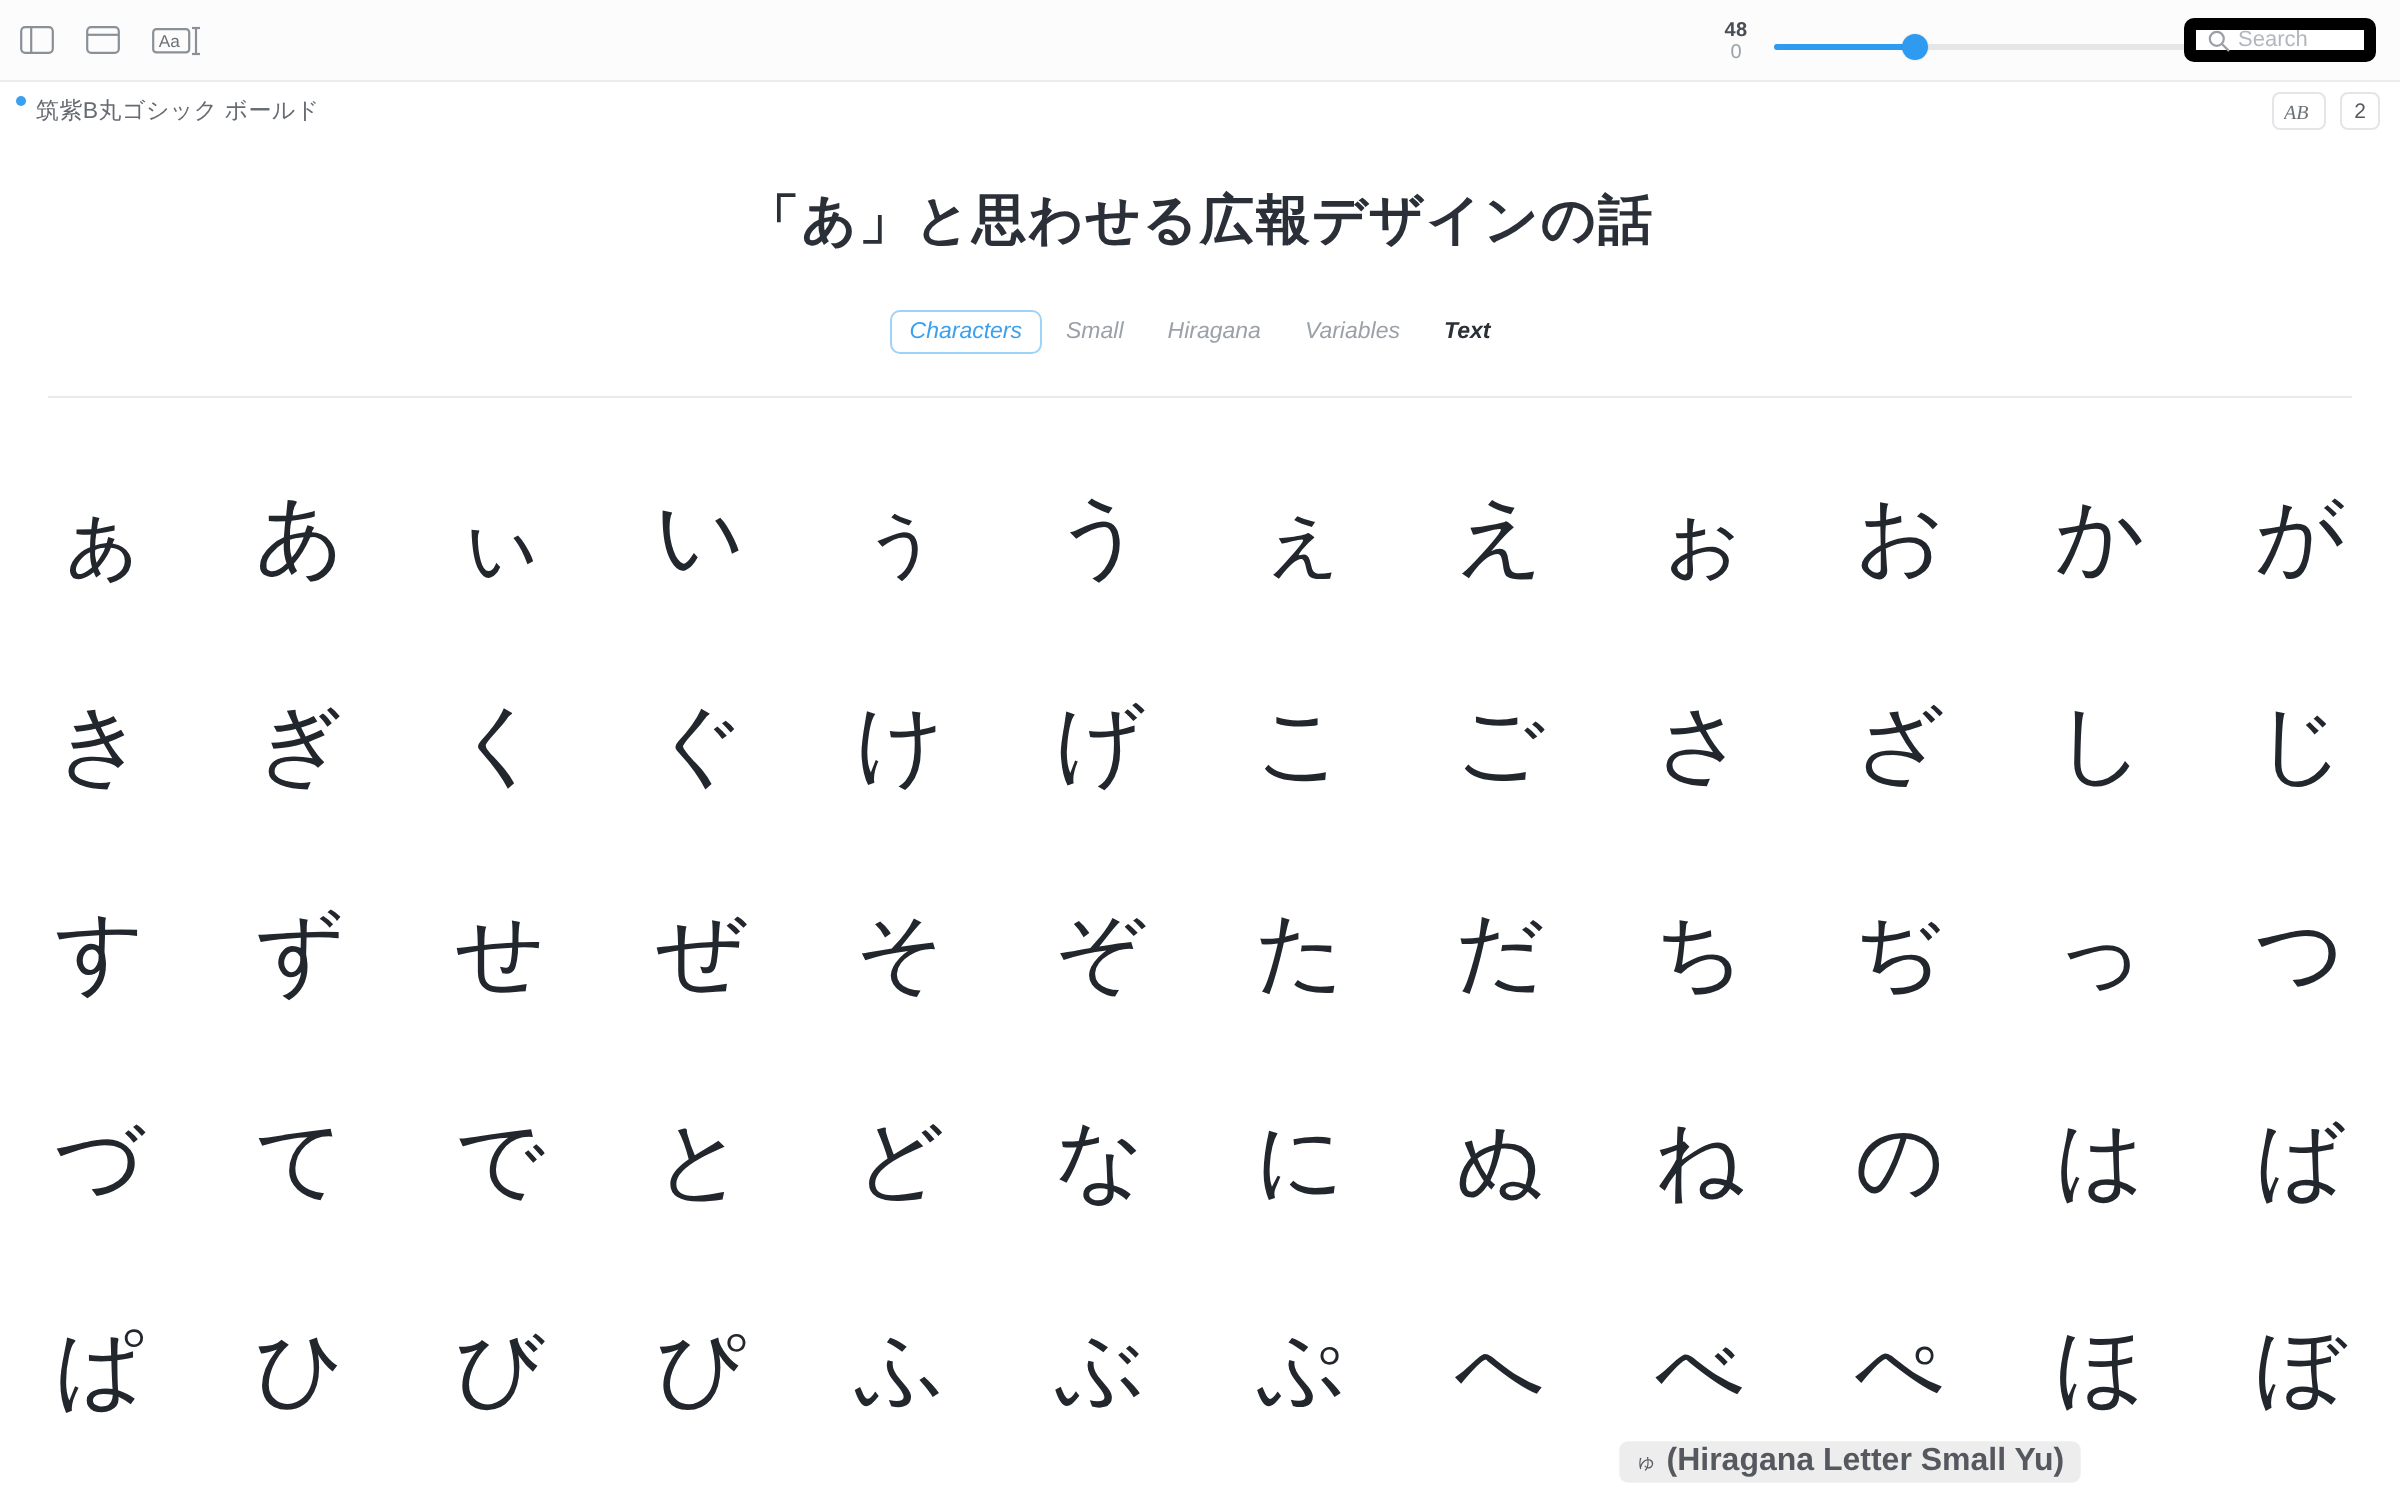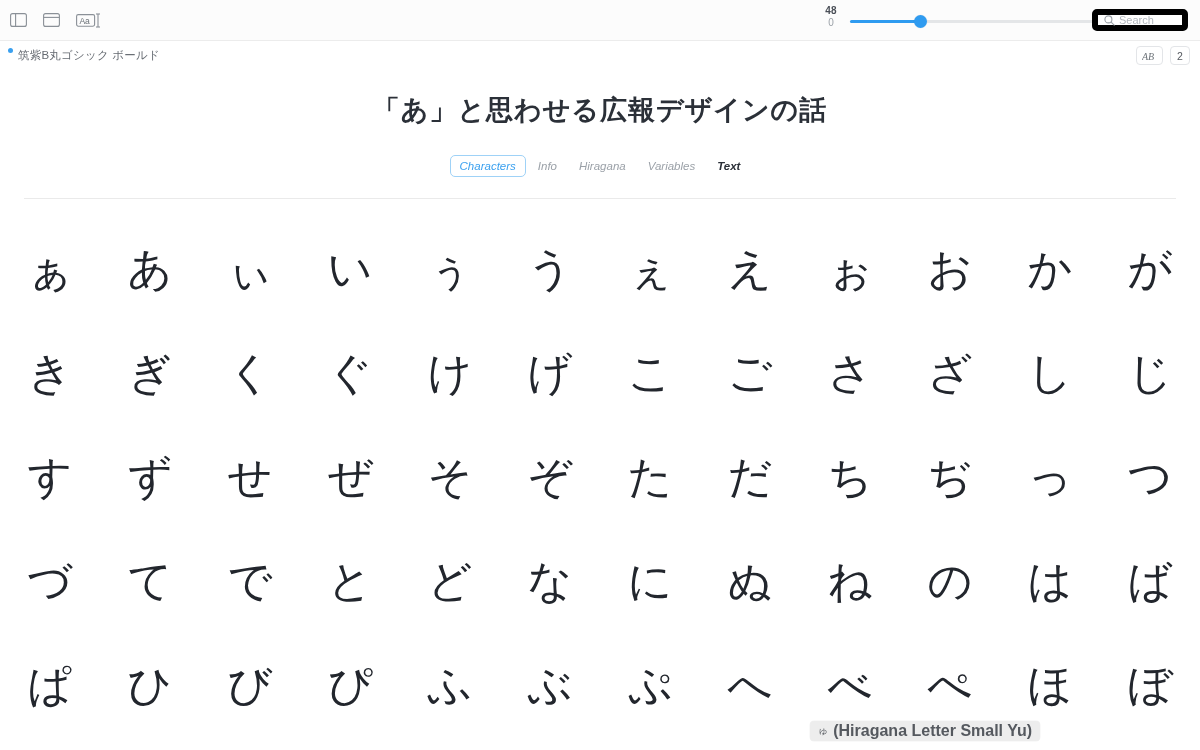--- a/index.html
+++ b/index.html
@@ -52,24 +52,24 @@
     justify-content: flex-start;
     border-radius: 4px;
     cursor: default;
   }
 
   .tool-btn svg { display: block; }
 
   
   .size-cluster {
     position: absolute;
-    left: 818px;
+    left: 855px;
     top: 7px;
     display: flex;
-    align-items: flex-start;
+    align-items: center;
     height: 30px;
   }
 
   .size-nums {
     width: 26px;
     text-align: center;
     line-height: 1.05;
     margin-top: -1px;
   }
 
@@ -395,21 +395,21 @@
     </div>
 
   </div>
 
   <div class="content">
 
     <div class="specimen-title">「あ」と思わせる広報デザインの話</div>
 
     <div class="tabs">
       <div class="tab selected">Characters</div>
-      <div class="tab">Info</div>
+      <div class="tab">Small</div>
       <div class="tab">Hiragana</div>
       <div class="tab">Variables</div>
       <div class="tab strong">Text</div>
     </div>
 
     <div class="divider"></div>
 
     <div class="glyph-grid" id="glyph-grid">
         <div class="glyph-cell">
           <span class="glyph">ぁ</span>

